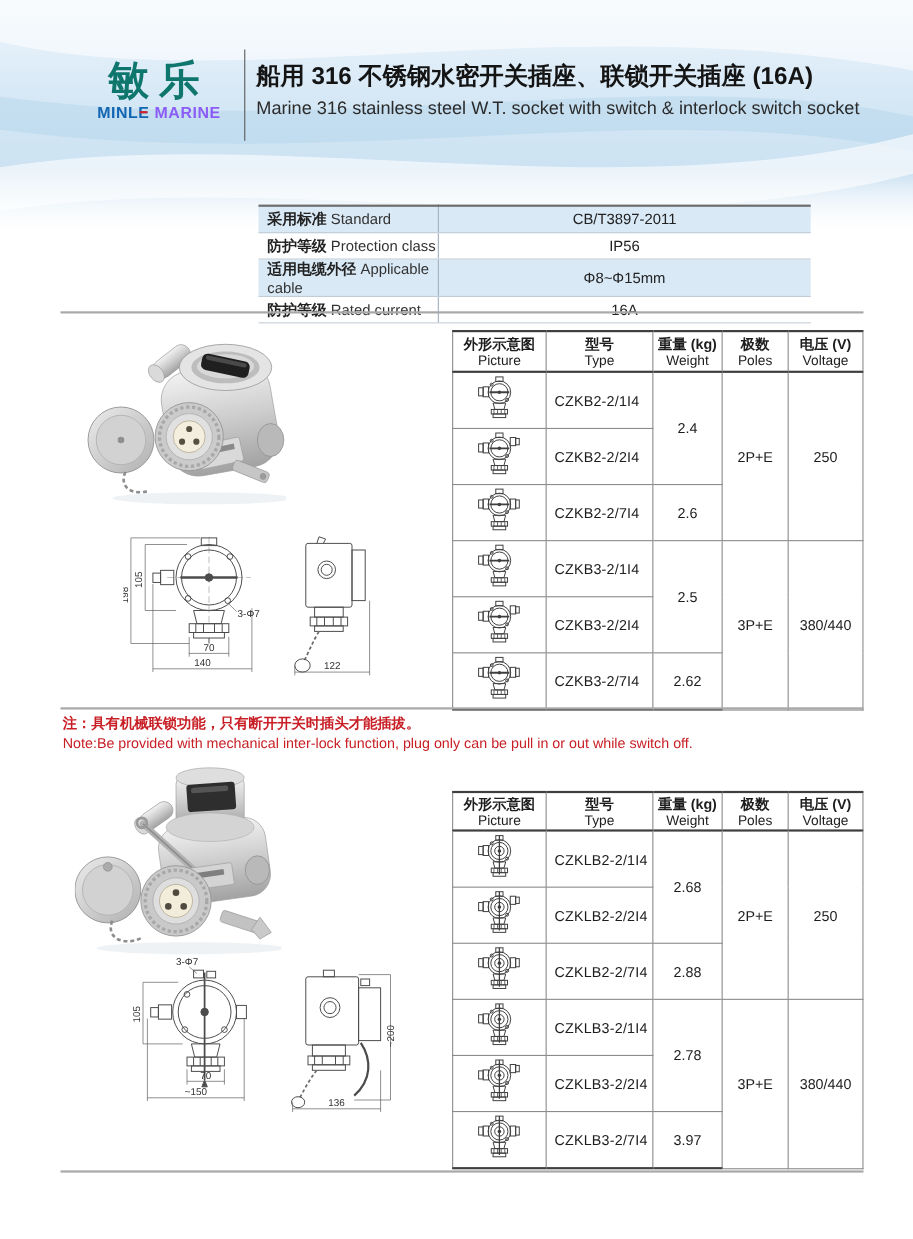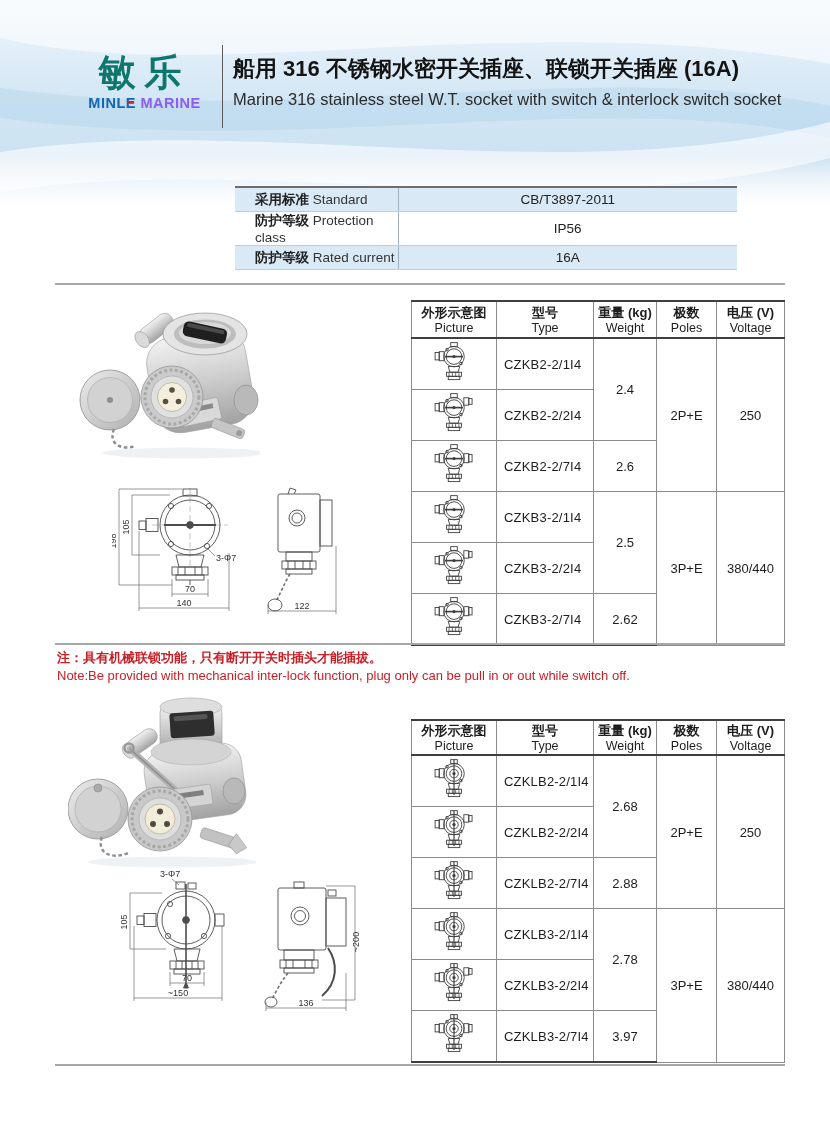--- a/index.html
+++ b/index.html
@@ -19,21 +19,21 @@
   .logo-en .g{color:#8b5cf6;}
   .hdr-divider{position:absolute;left:222px;top:45px;width:1px;height:83px;background:#5a5a5a;}
   .title-zh{position:absolute;left:233px;top:54px;font-size:22px;font-weight:bold;color:#141414;white-space:nowrap;}
   .title-en{position:absolute;left:233px;top:90px;font-size:16.5px;color:#2b2b2b;white-space:nowrap;}
 
   
   .specs{position:absolute;left:235px;top:186px;width:502px;border-collapse:collapse;table-layout:fixed;
          font-size:13.5px;border-top:2px solid #6d6d6d;border-bottom:1px solid #b5b5b5;}
   .specs td{height:23px;border-bottom:1px solid #c2ccd6;padding:0;}
   .specs tr:nth-child(odd){background:#d9e9f6;}
-  .specs td.lbl{padding-left:20px;}
+  .specs td.lbl{padding-left:8px;}
   .specs td.lbl .zh{font-weight:bold;color:#222;}
   .specs td.lbl .en{color:#333;}
   .specs td.val{text-align:center;border-left:1px solid #9fb0bf;color:#222;}
 
   
   .rule{position:absolute;left:55px;width:730px;height:1.5px;background:#a8a8a8;}
 
   
   .note{position:absolute;left:57px;top:649px;color:#c81e25;line-height:17.5px;}
   .note .zh{font-size:13px;font-weight:bold;}
@@ -94,20 +94,24 @@
         <col style="width:339px">
       </colgroup>
     <tbody>
         <tr>
       <td class="lbl"><span class="zh">采用标准</span> <span class="en">Standard</span></td>
       <td class="val">CB/T3897-2011</td>
     </tr>
     <tr>
       <td class="lbl"><span class="zh">防护等级</span> <span class="en">Protection class</span></td>
       <td class="val">IP56</td>
+    </tr>
+    <tr>
+      <td class="lbl"><span class="zh">适用电缆外径</span> <span class="en">Applicable cable</span></td>
+      <td class="val">Φ8~Φ15mm</td>
     </tr>
     <tr>
       <td class="lbl"><span class="zh">防护等级</span> <span class="en">Rated current</span></td>
       <td class="val">16A</td>
     </tr>
   </tbody>
     </table>
 
   <div class="rule" style="top:283px"></div>
 

